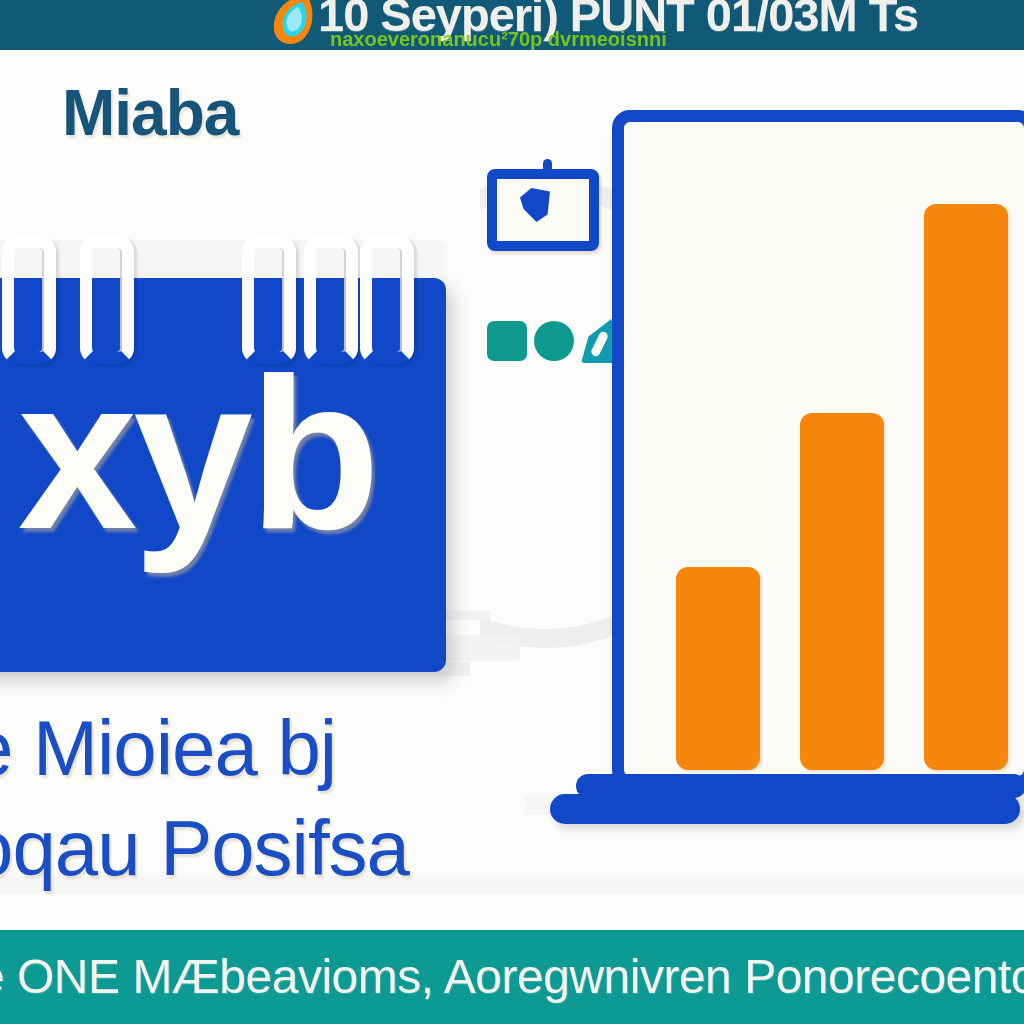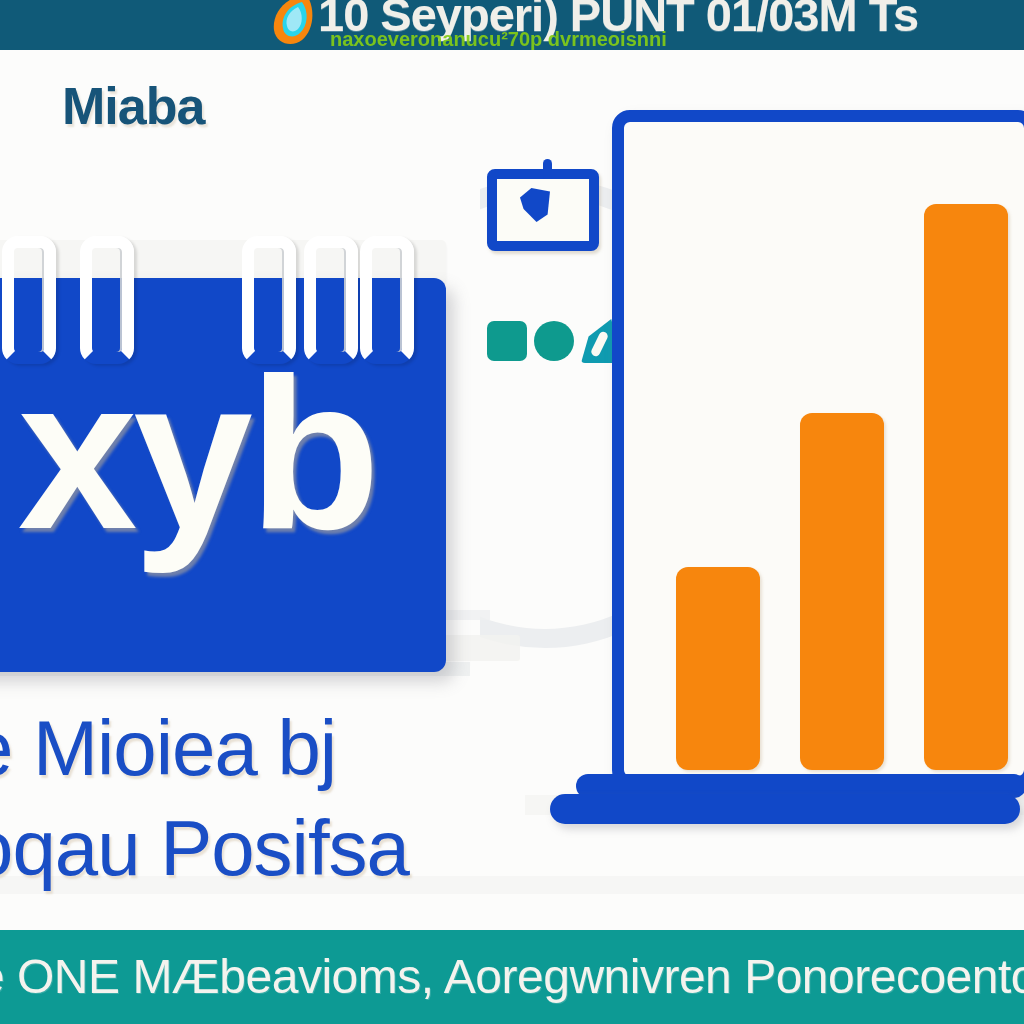--- a/index.html
+++ b/index.html
@@ -53,21 +53,21 @@
     box-sizing:border-box;
   }
   .ring-mask{
     position:absolute;left:300px;top:120px;width:180px;height:500px;
     background:#fcfcfb;
   }
 
   
   .page-title{
     position:absolute;left:62px;top:26px;
-    font-size:52px;font-weight:700;color:#175479;
+    font-size:64px;font-weight:700;color:#175479;
     letter-spacing:-1px;white-space:nowrap;
     text-shadow:2px 3px 2px rgba(210,200,180,.45);
   }
 
   
   .card-wrap{position:absolute;left:-52px;top:176px;width:500px;height:460px;}
   .card-sheet{
     position:absolute;left:0;top:14px;width:498px;height:44px;
     background:#f6f6f4;border-radius:5px;box-shadow:0 2px 3px rgba(0,0,0,.06);
   }

